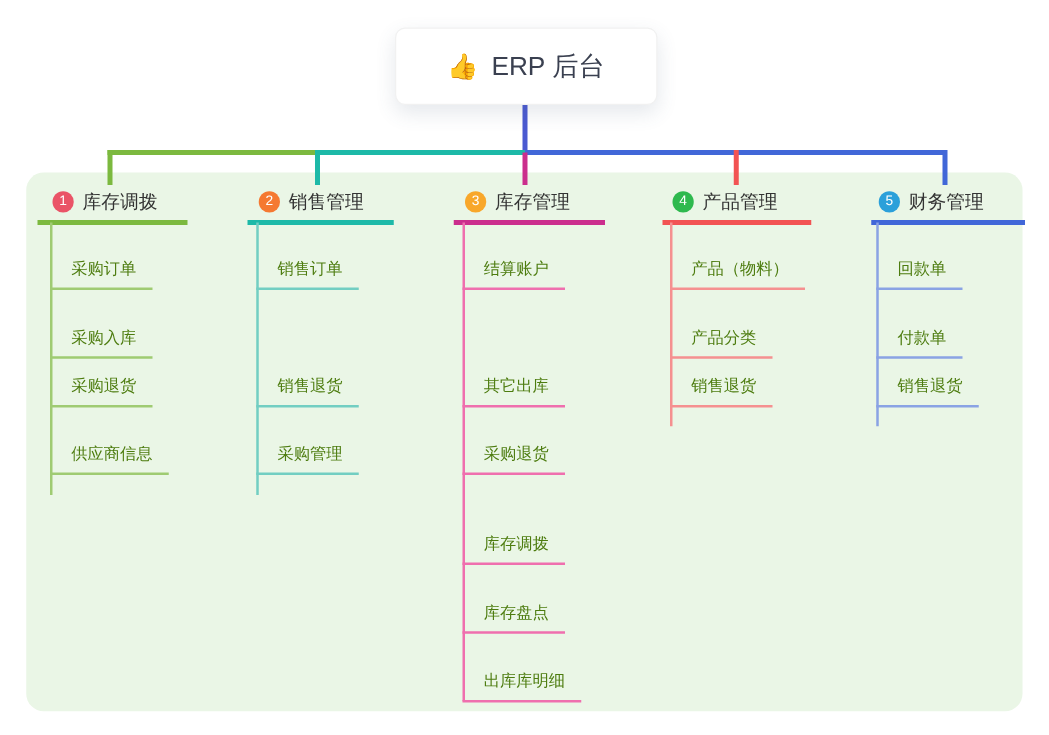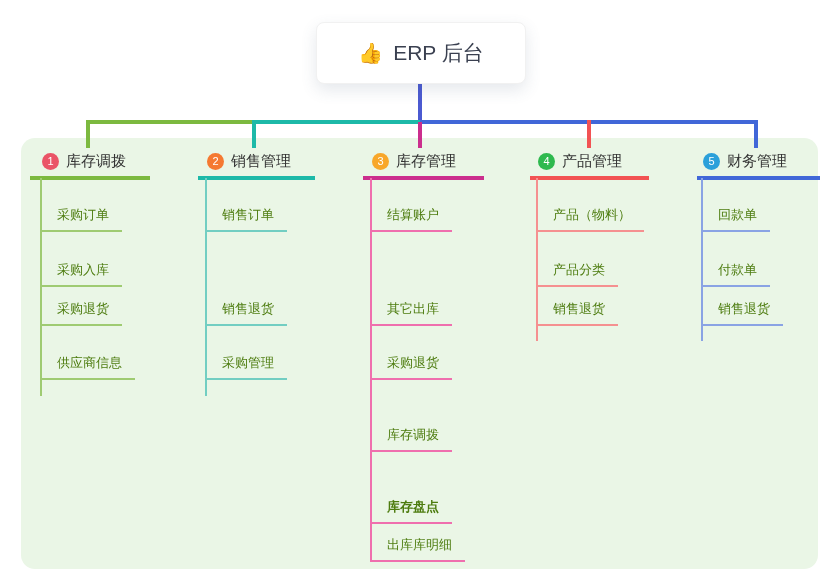--- a/index.html
+++ b/index.html
@@ -35,21 +35,21 @@
   .c5{left:697px;width:123px;--accent:#4167d8;--childline:#8aa3e4;--badge:#2ba0da;--boff:6px;--vx:4px;--vh:163px;}
   .head{display:flex;align-items:center;gap:7px;padding-left:var(--boff);height:22px;
         font-size:15px;color:#333333;white-space:nowrap;cursor:pointer;}
   .badge{width:17px;height:17px;border-radius:50%;background:var(--badge);color:#ffffff;
         font-size:11px;display:flex;align-items:center;justify-content:center;flex:0 0 17px;}
   .head-underline{position:absolute;left:0;top:26px;width:100%;height:4px;background:var(--accent);}
   .vline{position:absolute;left:var(--vx);top:28px;width:2px;height:var(--vh);background:var(--childline);}
   .child{position:absolute;left:var(--vx);white-space:nowrap;font-size:13px;color:#4d7c0f;
         line-height:17px;padding:0 13px 7px 17px;border-bottom:2px solid var(--childline);cursor:pointer;}
   .r0{top:56px;} .r1{top:111px;} .r2{top:150px;} .r3{top:204px;}
-  .r4{top:276px;} .r5{top:348px;font-weight:bold;} .r6{top:386px;text-align:center;}
+  .r4{top:276px;} .r5{top:331px;} .r6{top:386px;text-align:center;}
 </style>
 </head>
 <body>
 
 <div class="stage">
   <div class="panel"></div>
 
   <div class="line stem"></div>
   <div class="line seg seg-green"></div>
   <div class="line seg seg-teal"></div>

